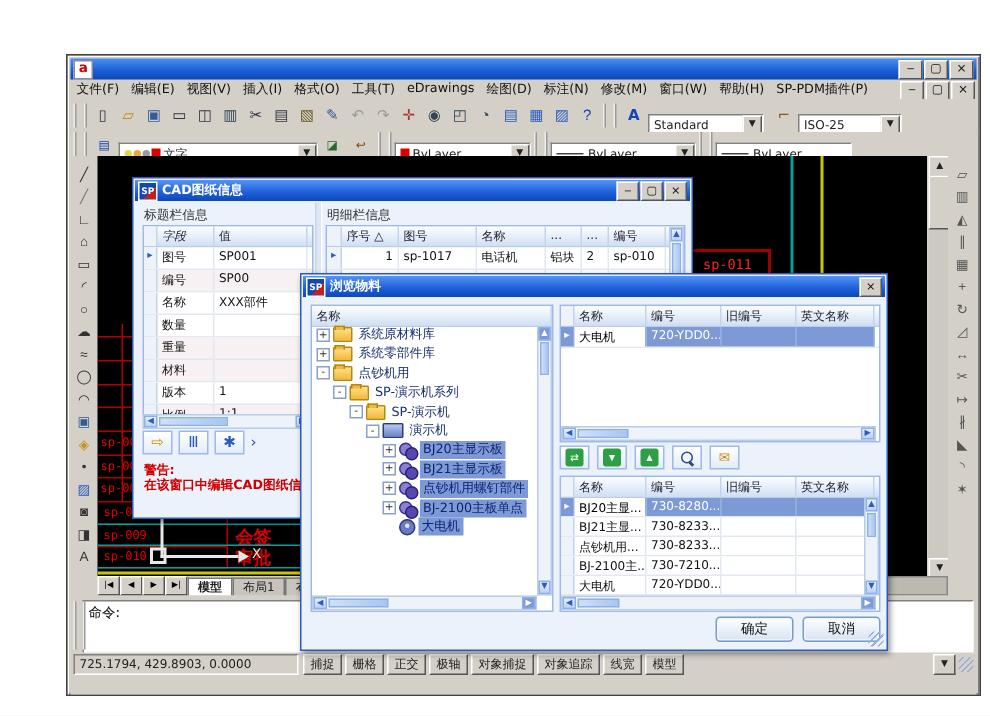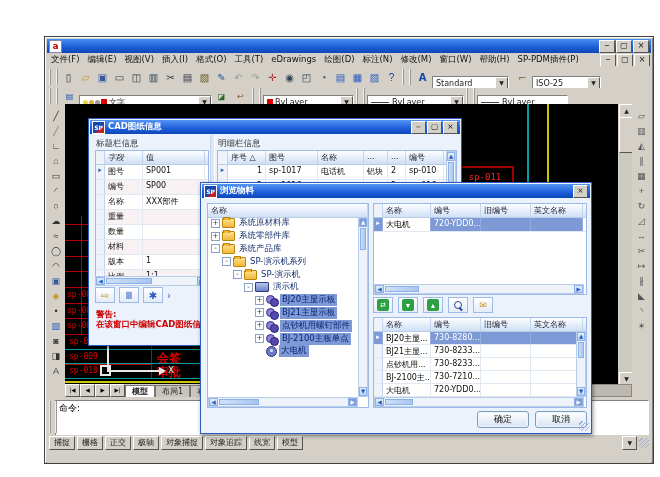--- a/index.html
+++ b/index.html
@@ -336,20 +336,21 @@
     </div>
 
     <div class="cmdwin">
       <div class="cmdgrip"></div>
       <div class="cmdbox">
         <span>命令:</span>
       </div>
     </div>
 
     <div class="statusbar">
+      <span class="coords">725.1794, 429.8903, 0.0000</span>
       <span id="status-toggles" style="display:flex;gap:2px">
           <span class="tog">捕捉</span>
           <span class="tog">栅格</span>
           <span class="tog">正交</span>
           <span class="tog">极轴</span>
           <span class="tog">对象捕捉</span>
           <span class="tog">对象追踪</span>
           <span class="tog">线宽</span>
           <span class="tog">模型</span>
         </span>
@@ -387,28 +388,28 @@
           <div class="grow alt" style="height: 14px;">
             <span class="gc rowsel" style="width: 9px;"></span>
             <span class="gc" style="width: 38px;">编号</span>
             <span class="gc" style="width: 62px;">SP00</span>
           </div>
           <div class="grow" style="height: 14px;">
             <span class="gc rowsel" style="width: 9px;"></span>
             <span class="gc" style="width: 38px;">名称</span>
             <span class="gc" style="width: 62px;">XXX部件</span>
           </div>
+          <div class="grow" style="height: 14px;">
+            <span class="gc rowsel" style="width: 9px;"></span>
+            <span class="gc" style="width: 38px;">数量</span>
+            <span class="gc" style="width: 62px;"></span>
+          </div>
           <div class="grow alt" style="height: 14px;">
             <span class="gc rowsel" style="width: 9px;"></span>
             <span class="gc" style="width: 38px;">重量</span>
-            <span class="gc" style="width: 62px;"></span>
-          </div>
-          <div class="grow" style="height: 14px;">
-            <span class="gc rowsel" style="width: 9px;"></span>
-            <span class="gc" style="width: 38px;">数量</span>
             <span class="gc" style="width: 62px;"></span>
           </div>
           <div class="grow alt" style="height: 14px;">
             <span class="gc rowsel" style="width: 9px;"></span>
             <span class="gc" style="width: 38px;">材料</span>
             <span class="gc" style="width: 62px;"></span>
           </div>
           <div class="grow" style="height: 14px;">
             <span class="gc rowsel" style="width: 9px;"></span>
             <span class="gc" style="width: 38px;">版本</span>
@@ -498,21 +499,21 @@
             <span class="tlabel">系统原材料库</span>
           </div>
           <div class="trow" style="padding-left: 0px;">
             <span class="texp">+</span>
             <span class="t-ico t-folder"></span>
             <span class="tlabel">系统零部件库</span>
           </div>
           <div class="trow" style="padding-left: 0px;">
             <span class="texp">-</span>
             <span class="t-ico t-folder"></span>
-            <span class="tlabel">系统产品库</span>
+            <span class="tlabel">点钞机用</span>
           </div>
           <div class="trow" style="padding-left: 11px;">
             <span class="texp">-</span>
             <span class="t-ico t-folder"></span>
             <span class="tlabel">SP-演示机系列</span>
           </div>
           <div class="trow" style="padding-left: 22px;">
             <span class="texp">-</span>
             <span class="t-ico t-folder"></span>
             <span class="tlabel">SP-演示机</span>

